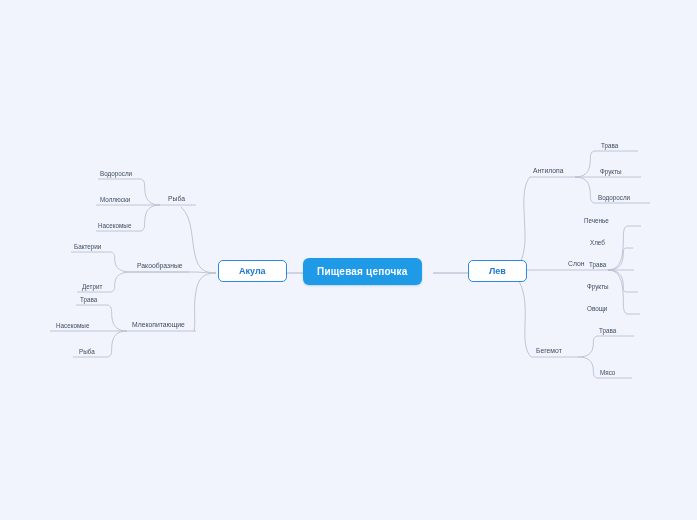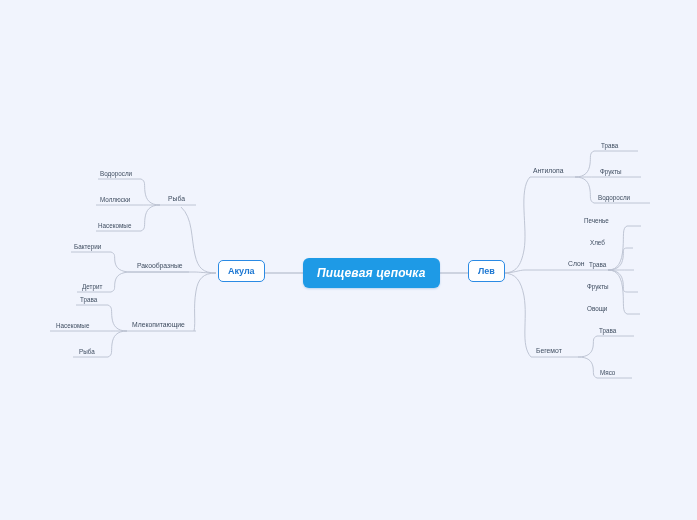--- a/index.html
+++ b/index.html
@@ -31,38 +31,37 @@
   }
   .node {
     position: absolute;
     box-sizing: border-box;
     white-space: nowrap;
   }
   
   .root-node {
     background: #1e9ae6;
     color: #ffffff;
-    font-size: 12px;
+    font-size: 10px;
     font-weight: bold;
     border-radius: 6px;
     padding: 8px 14px;
     letter-spacing: 0.2px;
     box-shadow: 0 1px 2px rgba(30,120,200,0.25);
     text-align: center;
-    font-style: italic;
   }
   
   .main-node {
     background: #ffffff;
     color: #1e78d2;
     font-size: 9px;
     font-weight: bold;
     border: 1.6px solid #2a8ae4;
     border-radius: 5px;
-    padding: 5px 9px;
+    padding: 5px 20px;
     text-align: center;
   }
   
   .branch-label {
     color: #3f4d60;
     font-size: 6.8px;
     padding: 0 4px 2px 4px;
     background: transparent;
   }
   

